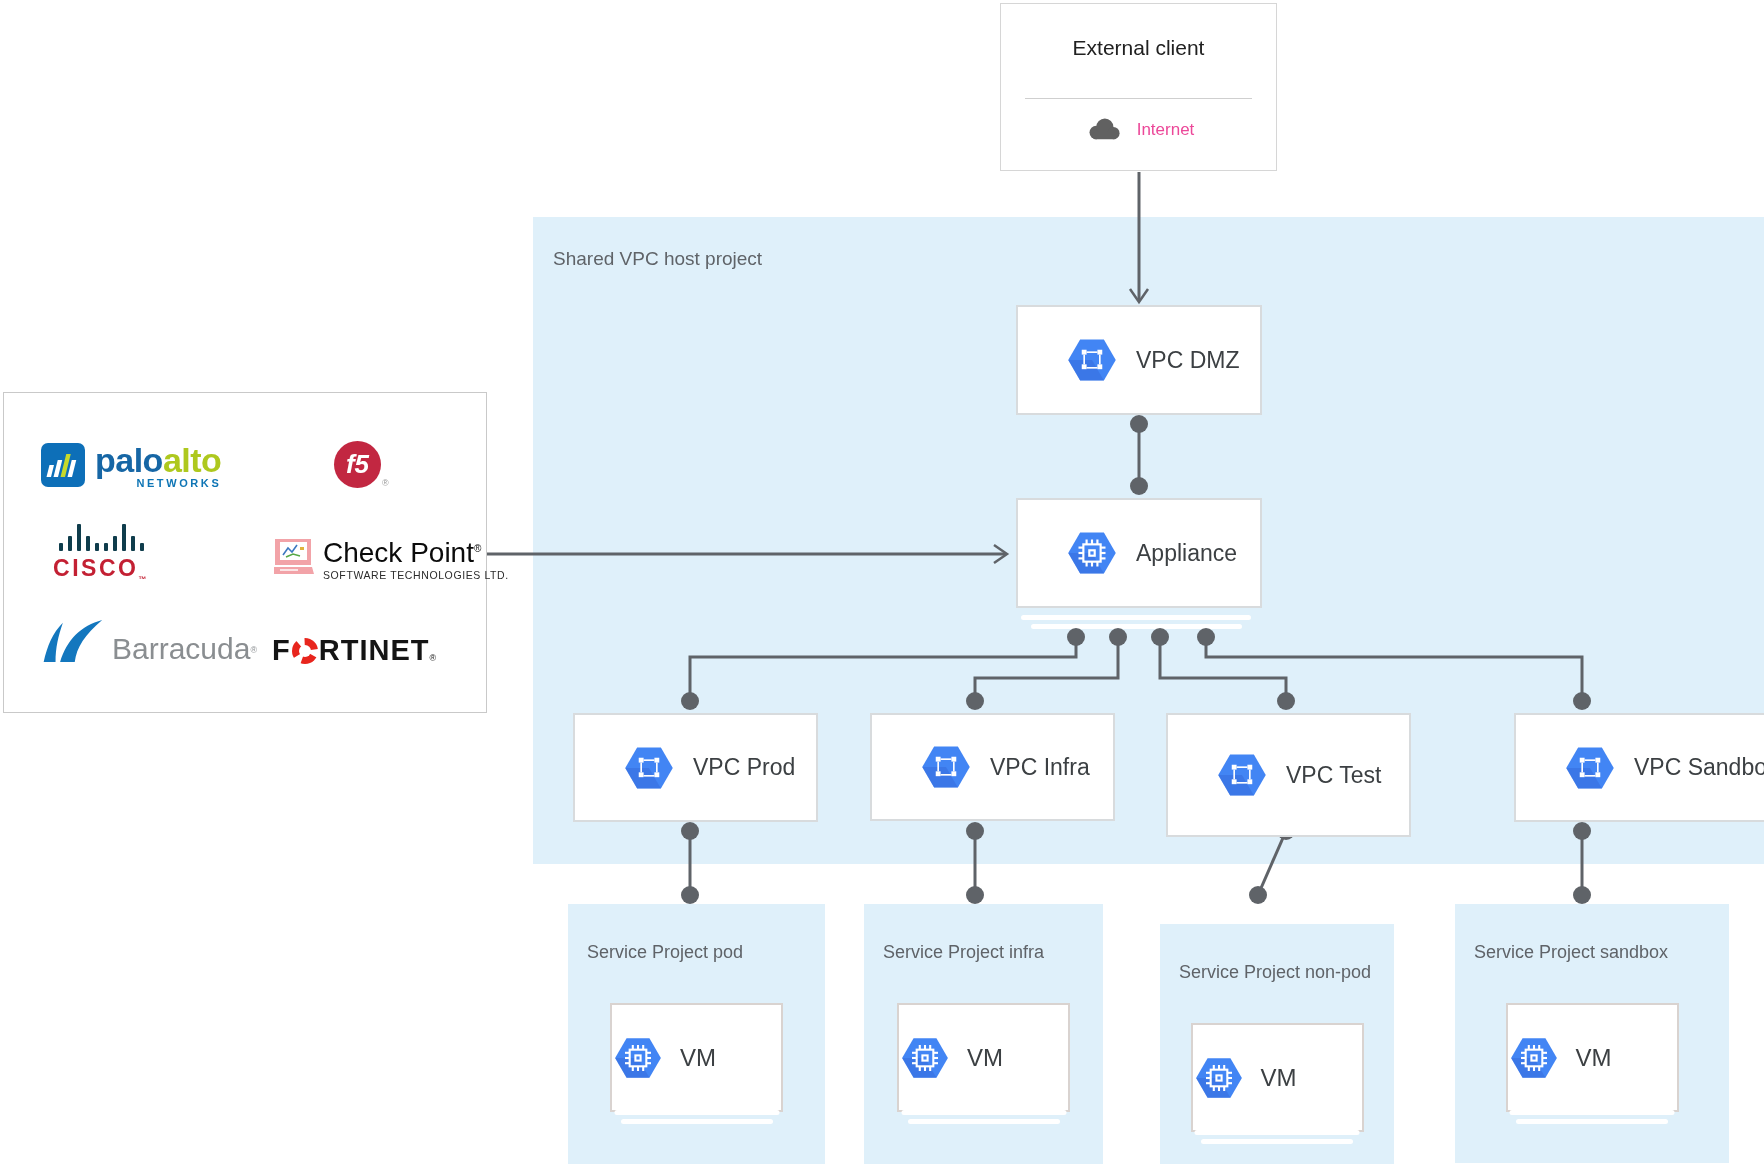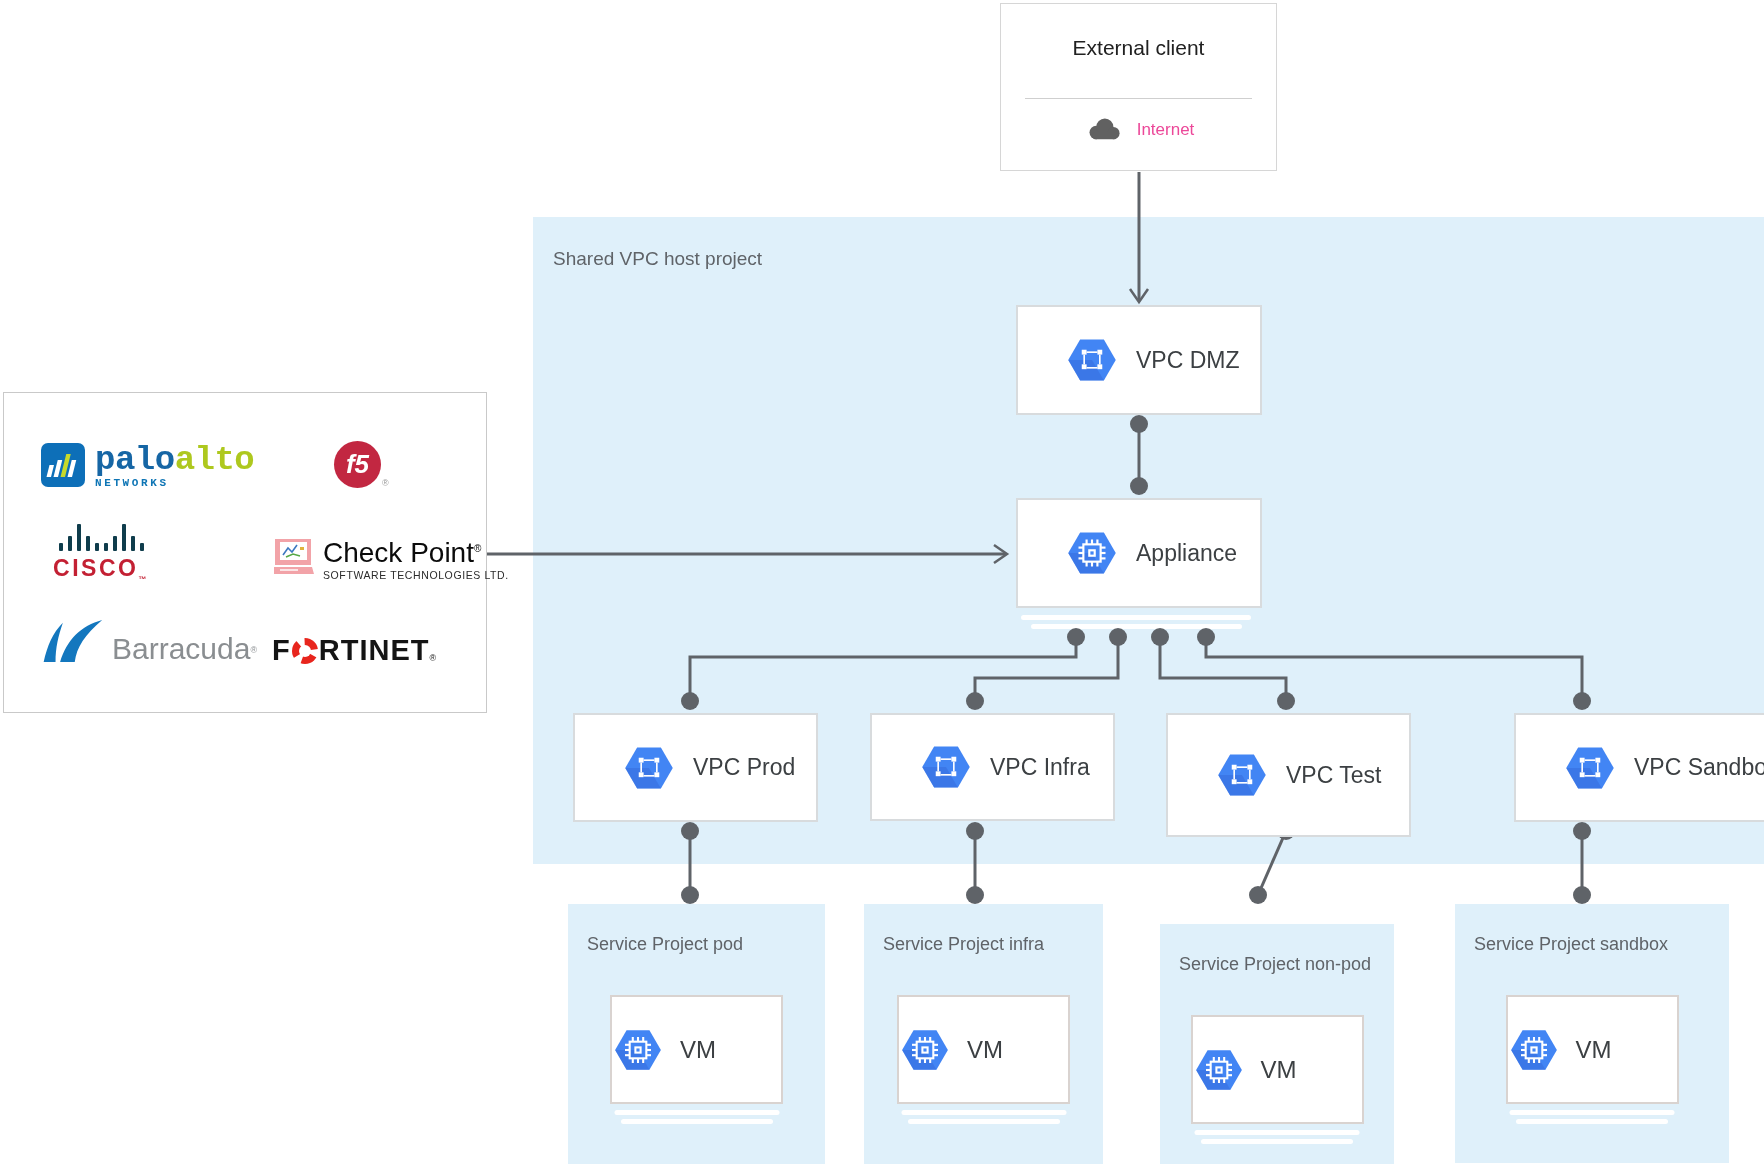--- a/index.html
+++ b/index.html
@@ -5,21 +5,21 @@
   html,body{margin:0;padding:0;background:#fff;}
   .canvas{
     position:relative;width:1764px;height:1164px;overflow:hidden;background:#fff;
     font-family:"Liberation Sans","DejaVu Sans",sans-serif;
     -webkit-font-smoothing:antialiased;
   }
   
   .region{position:absolute;background:#DFF0FA;}
   .region-label{position:absolute;font-size:19px;color:#5F6368;white-space:nowrap;}
   .panel{position:absolute;background:#DFF0FA;}
-  .panel-label{padding:30px 0 0 19px;font-size:18px;color:#5F6368;white-space:nowrap;}
+  .panel-label{padding:38px 0 0 19px;font-size:18px;color:#5F6368;white-space:nowrap;}
   
   .node{position:absolute;background:#fff;border:2px solid #D8DBDD;box-sizing:border-box;
         display:flex;align-items:center;padding-left:47px;}
   .node-label{font-size:23px;color:#3C4043;margin-left:17px;white-space:nowrap;}
   .hex-icon{width:54px;height:48px;flex:0 0 auto;}
   
   .vm-box{width:173px;height:109px;background:#fff;border:2px solid #D9D3D0;box-sizing:border-box;
           margin:40px auto 0;display:flex;align-items:center;}
   .vm-box .hex-icon{width:52px;height:46px;}
   .vm-label{font-size:24px;color:#3C4043;margin-left:16px;}
@@ -32,24 +32,24 @@
   .ext-title{text-align:center;padding-top:32px;font-size:21px;color:#212121;}
   .ext-divider{position:absolute;left:24px;right:24px;top:94px;height:1px;background:#CFCFCF;}
   .ext-row{position:absolute;top:112px;left:0;right:0;display:flex;align-items:center;justify-content:center;gap:14px;}
   .ext-net-label{font-size:17px;color:#ec4899;}
   .cloud{width:40px;height:27px;}
   
   .vendors{position:absolute;left:3px;top:392px;width:484px;height:321px;background:#fff;
            border:1px solid #C9C9C9;box-sizing:border-box;}
   .logo{position:absolute;display:flex;}
   
-  .pa{left:37px;top:50px;gap:10px;align-items:flex-start;font-family:Liberation Mono, monospace;}
+  .pa{left:37px;top:50px;gap:10px;align-items:flex-start;}
   .pa-word{font-size:34px;font-weight:700;letter-spacing:-.5px;line-height:1;}
   .pa-palo{color:#1666A5;} .pa-alto{color:#AEC81E;}
-  .pa-sub{font-size:11px;letter-spacing:2.6px;color:#0E75B5;text-align:left;margin-top:0px;font-weight:700;}
+  .pa-sub{font-size:11px;letter-spacing:2.6px;color:#0E75B5;text-align:right;margin-top:0px;font-weight:700;}
   
   .f5{left:330px;top:48px;align-items:flex-end;}
   .f5-circle{width:47px;height:47px;border-radius:50%;background:#C22741;color:#fff;
              display:flex;align-items:center;justify-content:center;
              font-style:italic;font-weight:700;font-size:26px;}
   .f5-reg{font-size:9px;color:#9a9a9a;margin-left:1px;}
   
   .cisco{left:38px;top:130px;flex-direction:column;align-items:center;width:118px;}
   .cisco-bars{display:flex;align-items:flex-end;gap:5px;height:28px;}
   .cisco-bars i{display:block;width:4px;background:#0F3D4C;border-radius:1px;}

